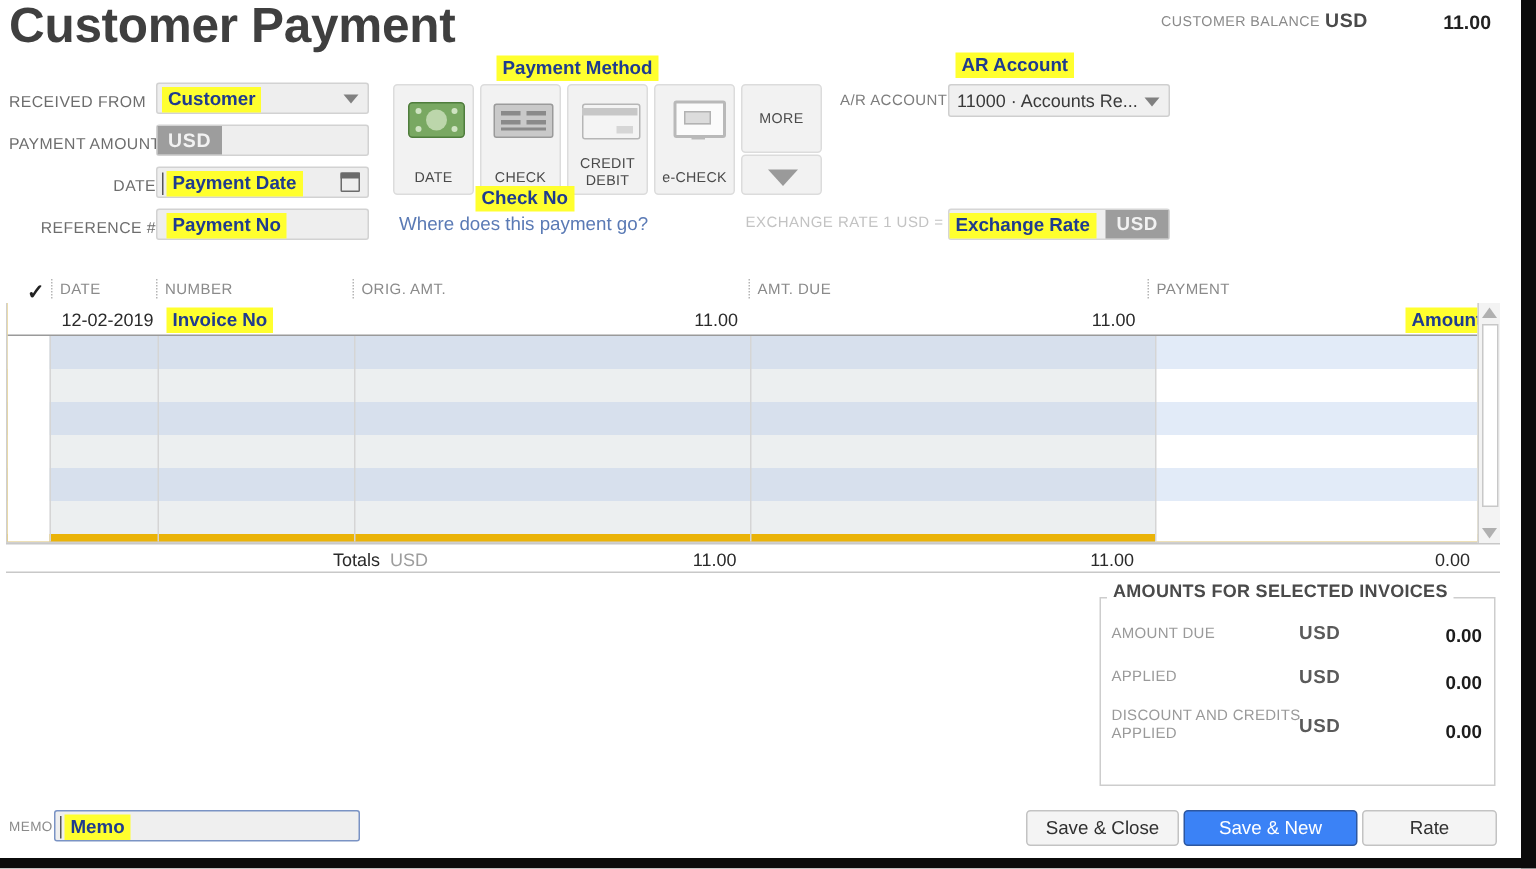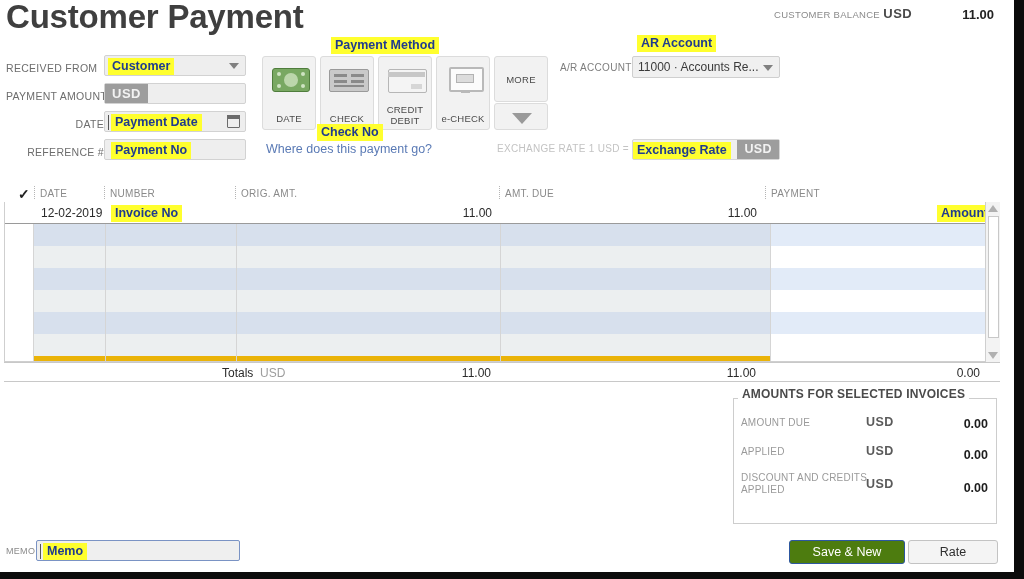--- a/index.html
+++ b/index.html
@@ -366,21 +366,21 @@
   
   .btn {
     position: absolute; top: 540px; height: 24px;
     border-radius: 3px; box-sizing: border-box;
     font-size: 12.5px; text-align: center; line-height: 22px;
   }
   .btn.plain {
     background: #f4f4f4; border: 1px solid #c3c3c3; color: #2f2f2f;
   }
   .btn.primary {
-    background: #4d7c0f; border: 1px solid #2d57a0; color: #ffffff;
+    background: #3b82f6; border: 1px solid #2d57a0; color: #ffffff;
   }
 </style>
 </head>
 <body>
 
 <div id="app">
 
   <div class="title">Customer Payment</div>
 
   <div class="cust-bal-label">CUSTOMER BALANCE</div>
@@ -555,20 +555,23 @@
   </div>
   <div class="amt-usd" style="left:866px; top:477px;">USD</div>
   <div class="amt-val" style="left:948px; top:481px;">0.00</div>
 
   <div class="memo-label">MEMO</div>
   <div class="memo-fld">
     <span class="caret" style="left:3px; top:3px;"></span>
     <span class="hl" style="position:absolute; left:6px; top:2px;">Memo</span>
   </div>
 
+  <div class="btn plain" style="left:684px; width:102px;">
+    <span>Save &amp; Close</span>
+  </div>
   <div class="btn primary" style="left:789px; width:116px;">
     <span>Save &amp; New</span>
   </div>
   <div class="btn plain" style="left:908px; width:90px;">
     <span>Rate</span>
   </div>
 
   <div class="chrome-right"></div>
   <div class="chrome-bottom"></div>
 </div>

